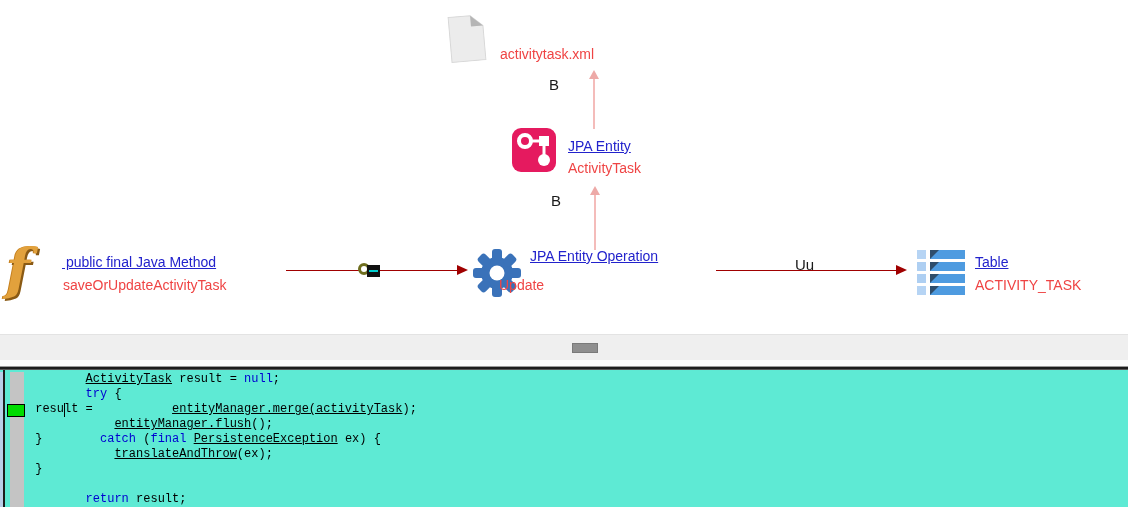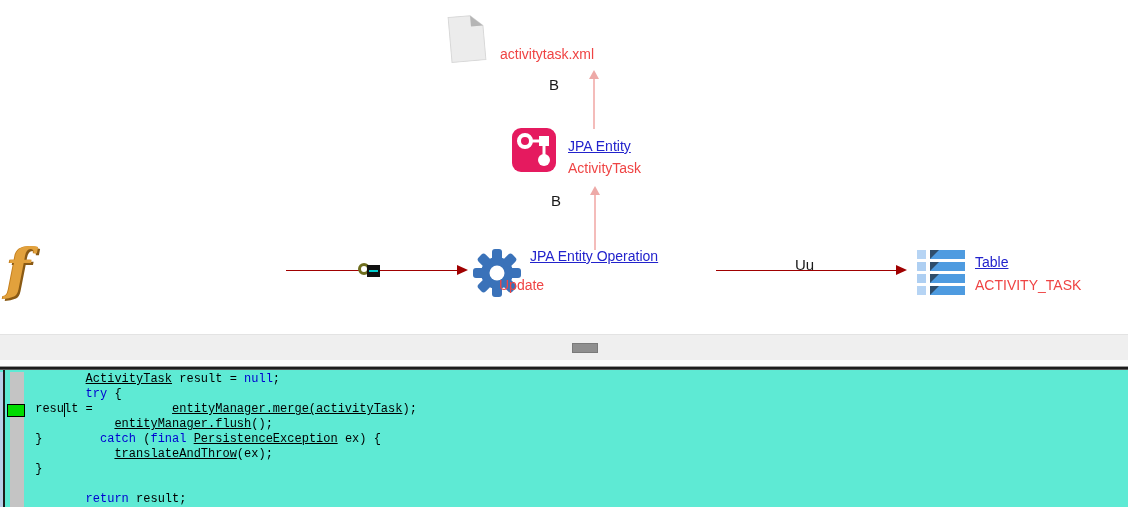--- a/index.html
+++ b/index.html
@@ -95,20 +95,22 @@
         <line x1="19" y1="13" x2="28" y2="13" stroke="#fff" stroke-width="3"></line>
         <rect x="27" y="8" width="10" height="10" fill="#fff"></rect>
         <line x1="32" y1="18" x2="32" y2="28" stroke="#fff" stroke-width="3"></line>
         <circle cx="32" cy="32" r="6" fill="#fff"></circle>
       </svg>
     </div>
     <div class="node-link" style="left:568px;top:138px;">JPA Entity</div>
     <div class="node-name" style="left:568px;top:160px;">ActivityTask</div>
 
     <div class="icon f-glyph" style="left:6px;top:244px;width:52px;height:52px;">f</div>
+    <div class="node-link" style="left:62px;top:254px;"> public final Java Method</div>
+    <div class="node-name" style="left:63px;top:277px;">saveOrUpdateActivityTask</div>
 
     <div class="icon" style="left:472px;top:248px;width:50px;height:50px;">
       <svg width="50" height="50" viewBox="0 0 50 50">
         <g fill="#3a72b9">
           <circle cx="25" cy="25" r="16"></circle>
           <g>
             <rect x="20" y="1" width="10" height="12" rx="3"></rect>
             <rect x="20" y="1" width="10" height="12" rx="3" transform="rotate(45 25 25)"></rect>
             <rect x="20" y="1" width="10" height="12" rx="3" transform="rotate(90 25 25)"></rect>
             <rect x="20" y="1" width="10" height="12" rx="3" transform="rotate(135 25 25)"></rect>

